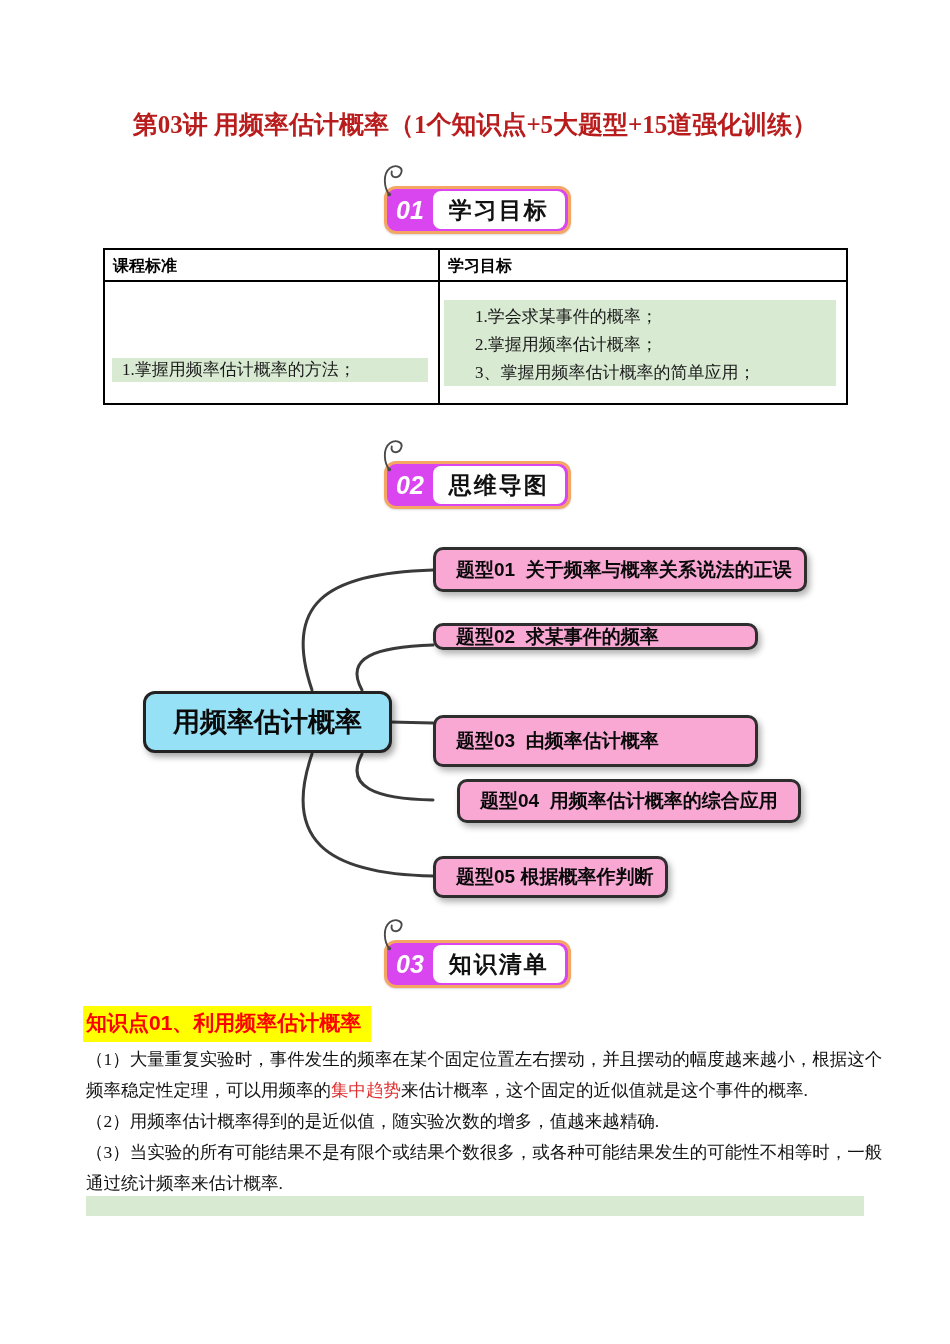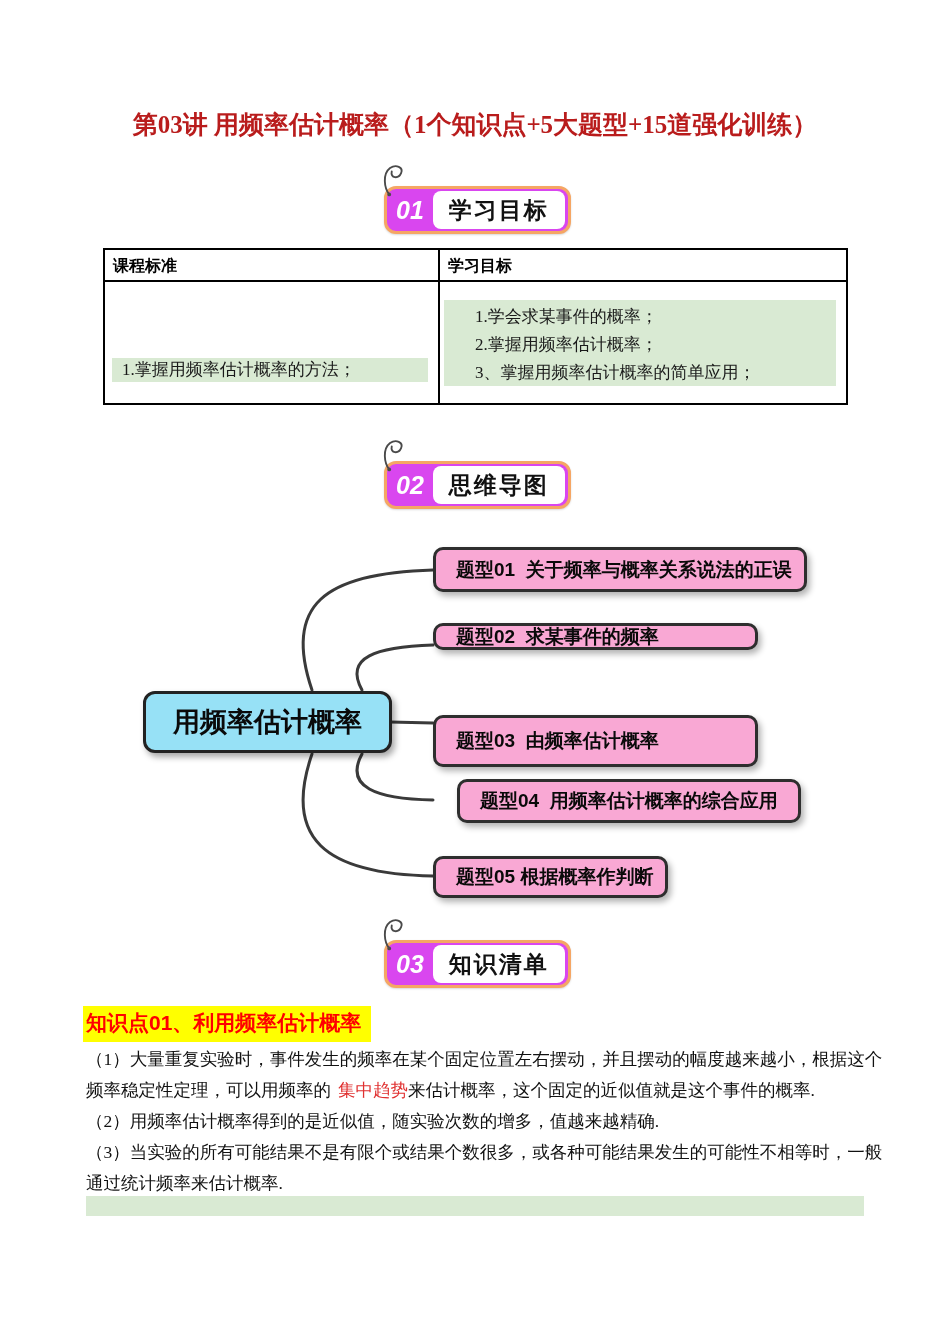--- a/index.html
+++ b/index.html
@@ -49,21 +49,21 @@
     box-shadow:3px 4px 6px rgba(0,0,0,0.3); display:flex; align-items:center;
     padding-left:20px; font-family:"Liberation Sans", sans-serif; font-weight:700;
     font-size:19px; color:#0a0a0a; white-space:pre; }
 
   
   .kp-heading { left:83px; top:1006px; background:#FFFF00; color:#FF0000;
     font-family:"Liberation Sans", sans-serif; font-weight:700; font-size:21px;
     padding:3px 10px 5px 3px; white-space:pre; }
   .kp-text { left:86px; top:1044px; width:786px; }
   .kp-line { height:31px; line-height:31px; font-size:17.5px; color:#111; white-space:pre; }
-  .kp-em { color:#E03030;padding-left:7px; }
+  .kp-em { color:#E03030; }
   .bottom-bar { left:86px; top:1196px; width:778px; height:20px; background:#D9EAD3; }
 </style>
 </head>
 <body>
 
 <div class="abs doc-title">第03讲 用频率估计概率（1个知识点+5大题型+15道强化训练）</div>
 
 <div class="abs badge" style="top:186px;">
   <svg class="clip" viewBox="0 0 36 40">
     <path d="M10 37 C4 29 2 13 11 6 C18 1 27 5 24 12 C21 19 11 18 13 10" stroke="#4a4a4a" stroke-width="2.2" fill="none" stroke-linecap="round"></path>

